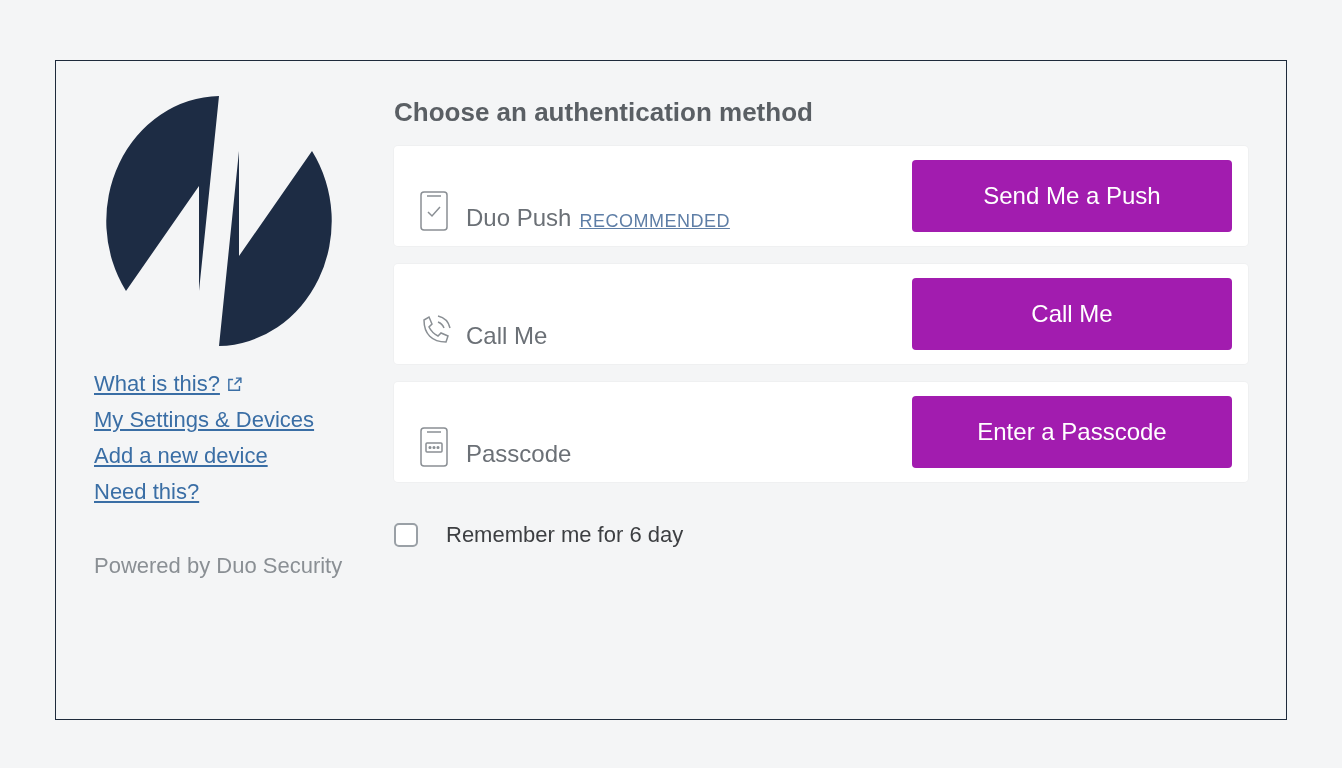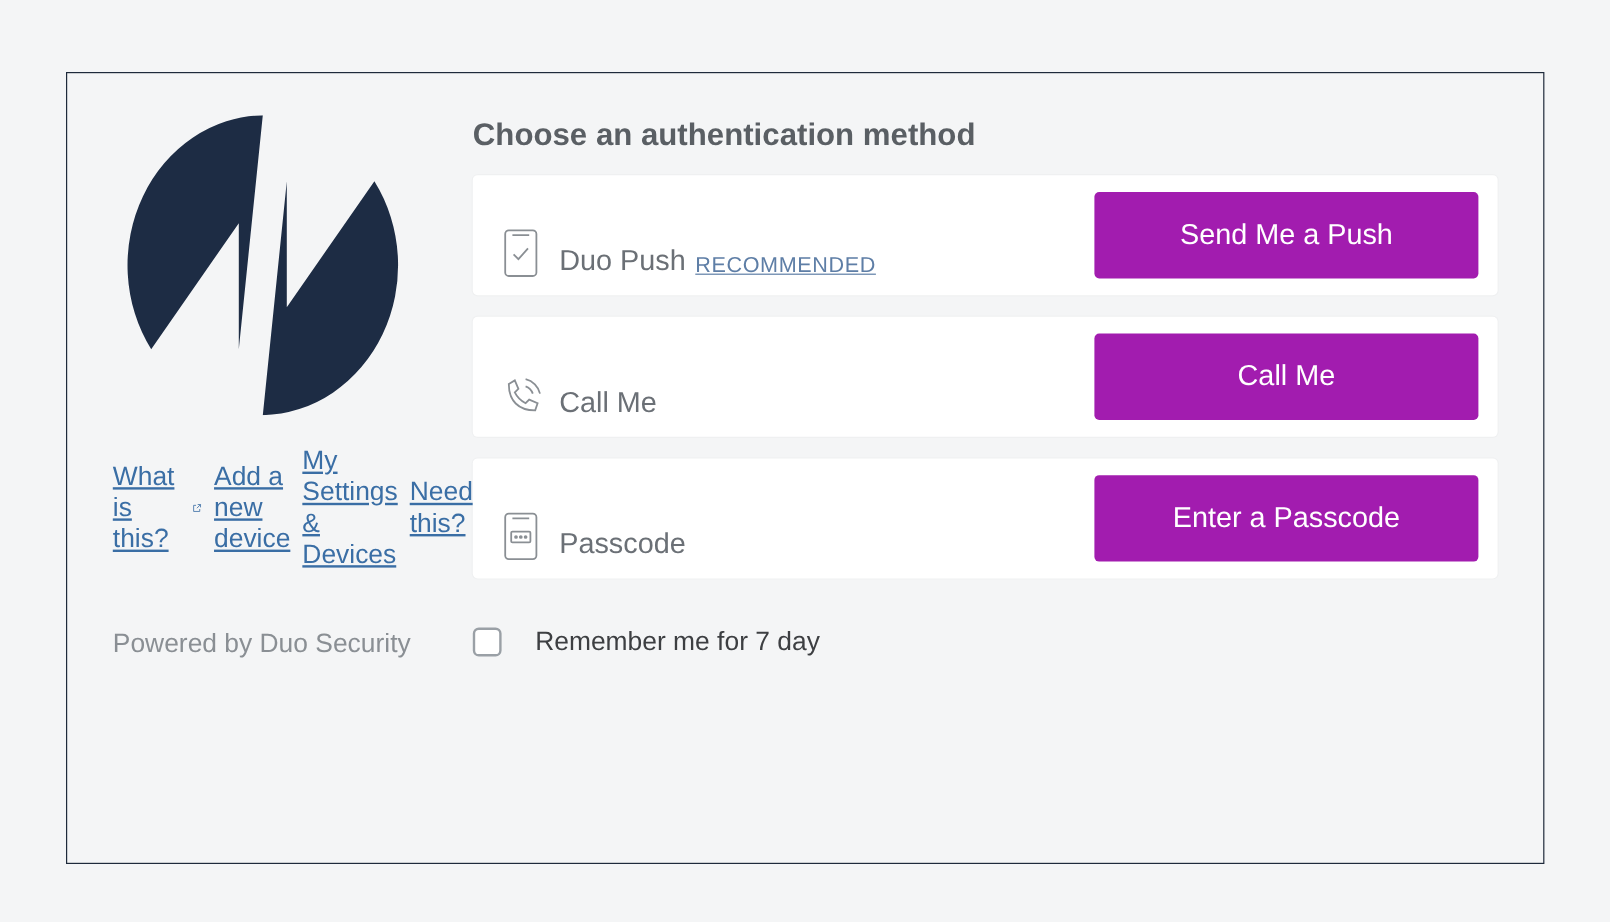--- a/index.html
+++ b/index.html
@@ -26,21 +26,21 @@
   .logo-wrap {
     width: 250px;
     height: 260px;
     display: flex;
     align-items: center;
     justify-content: center;
     margin-bottom: 20px;
   }
   .links {
     display: flex;
-    flex-direction: row;
+    flex-direction: column;
     gap: 10px;
     margin-bottom: 48px;
   }
   .links a {
     color: #3a6ea5;
     text-decoration: underline;
     font-size: 22px;
     display: inline-flex;
     align-items: center;
     gap: 6px;
@@ -134,22 +134,22 @@
     </div>
     <div class="links">
       <a href="#">
         <span>What is this?</span>
         <svg class="ext-icon" width="17" height="17" viewBox="0 0 24 24" fill="none" stroke-width="2">
           <path d="M14 3h7v7"></path>
             <path d="M21 3l-9 9"></path>
             <path d="M19 14v6H4V5h6"></path>
         </svg>
       </a>
+      <a href="#">My Settings &amp; Devices</a>
       <a href="#">Add a new device</a>
-      <a href="#">My Settings &amp; Devices</a>
       <a href="#">Need this?</a>
     </div>
     <div class="powered">Powered by Duo Security</div>
   </div>
 
   <div class="main">
     <h2 class="heading">Choose an authentication method</h2>
 
     <div class="method-row">
       <div class="method-icon">
@@ -189,16 +189,16 @@
           <circle cx="19" cy="21.5" r="0.8" fill="#8a8f94"></circle>
         </svg>
       </div>
       <span class="method-label">Passcode</span>
       <div class="spacer"></div>
       <button class="action-btn">Enter a Passcode</button>
     </div>
 
     <div class="remember-row">
       <div class="checkbox"></div>
-      <span class="remember-label">Remember me for 7 day</span>
+      <span class="remember-label">Remember me for 6 day</span>
     </div>
   </div>
 </div>
 
 </body></html>

